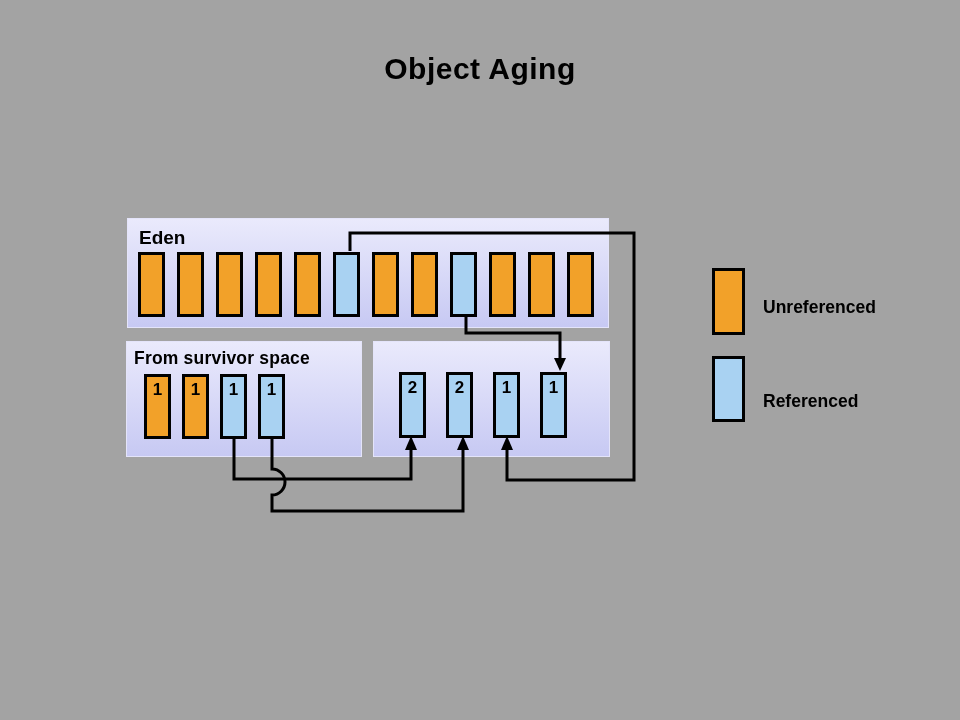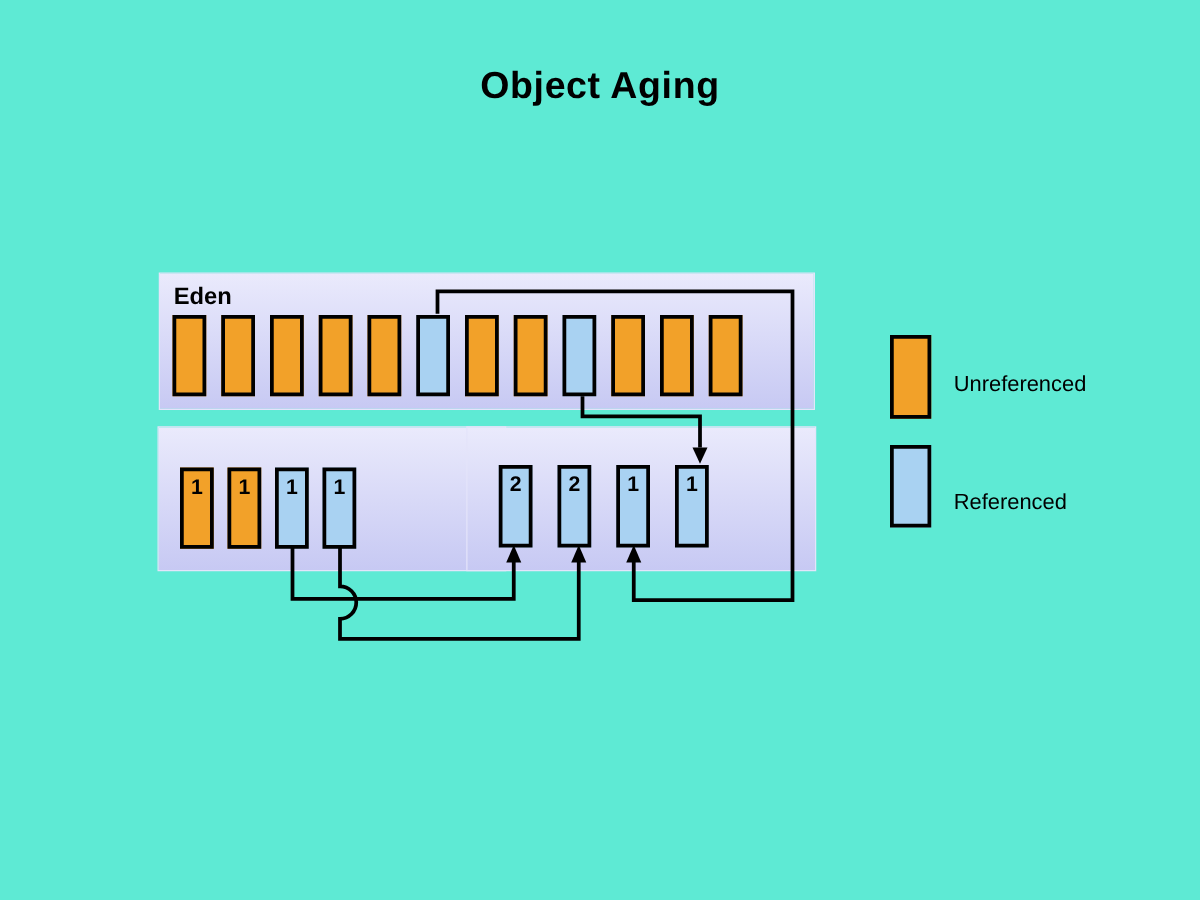--- a/index.html
+++ b/index.html
@@ -1,29 +1,28 @@
 <!DOCTYPE html>
 <html style="--unref: #F2A129; --ref: #A9D2F2; --region-top: #EAEAFC; --region-bottom: #C7C9F3;"><head>
 <meta charset="utf-8">
 <style>
   html,body{margin:0;padding:0;background:#fff;}
   .slide{
-    position:relative;width:960px;height:720px;background:#5eead4;overflow:hidden;
+    position:relative;width:960px;height:720px;background:#a3a3a3;overflow:hidden;
     font-family:"Liberation Sans", sans-serif;color:#000;
   }
   .slide-title{
     position:absolute;left:0;top:52px;width:960px;margin:0;
     text-align:center;font-size:30px;font-weight:bold;letter-spacing:0.5px;
   }
   
   .region{
     position:absolute;
     background:linear-gradient(180deg, var(--region-top) 0%, var(--region-bottom) 100%);
     border:1px solid #e4e4fa;
-    padding-left:43px;
   }
   .region-eden{left:127px;top:218px;width:480px;height:108px;}
   .region-from{left:126px;top:341px;width:234px;height:114px;}
   .region-to{left:373px;top:341px;width:235px;height:114px;}
   .region-label{
     position:absolute;font-weight:bold;white-space:nowrap;
   }
   .region-eden .region-label{left:11px;top:8px;font-size:19px;}
   .region-from .region-label,
   .region-to .region-label{left:7px;top:6px;font-size:17.5px;letter-spacing:0.2px;}
@@ -40,21 +39,21 @@
   .cell.unreferenced{background:var(--unref);}
   .cell.referenced{background:var(--ref);}
   
   .connectors{position:absolute;left:0;top:0;width:960px;height:720px;pointer-events:none;}
   .connectors path{fill:none;stroke:#000;stroke-width:3;}
   .connectors polygon{fill:#000;stroke:none;}
   
   .legend-swatch{box-sizing:border-box;position:absolute;width:33px;border:3px solid #000;}
   .legend-swatch.unreferenced{left:712px;top:268px;height:67px;background:var(--unref);}
   .legend-swatch.referenced{left:712px;top:356px;height:66px;background:var(--ref);}
-  .legend-label{position:absolute;left:763px;font-weight:normal;font-size:17.5px;white-space:nowrap;}
+  .legend-label{position:absolute;left:763px;font-weight:bold;font-size:17.5px;white-space:nowrap;}
   .legend-label.unreferenced{top:297px;}
   .legend-label.referenced{top:391px;}
 </style>
 </head>
 <body>
 
 <div class="slide">
 
   <h1 class="slide-title">Object Aging</h1>
 
@@ -70,20 +69,21 @@
         <div class="cell unreferenced"></div>
         <div class="cell unreferenced"></div>
         <div class="cell referenced"></div>
         <div class="cell unreferenced"></div>
         <div class="cell unreferenced"></div>
         <div class="cell unreferenced"></div>
       </div>
   </div>
 
   <div class="region region-from">
+    <div class="region-label">From survivor space</div>
     <div class="cells">
         <div class="cell unreferenced">1</div>
         <div class="cell unreferenced">1</div>
         <div class="cell referenced">1</div>
         <div class="cell referenced">1</div>
       </div>
   </div>
 
   <div class="region region-to">
     <div class="cells">

